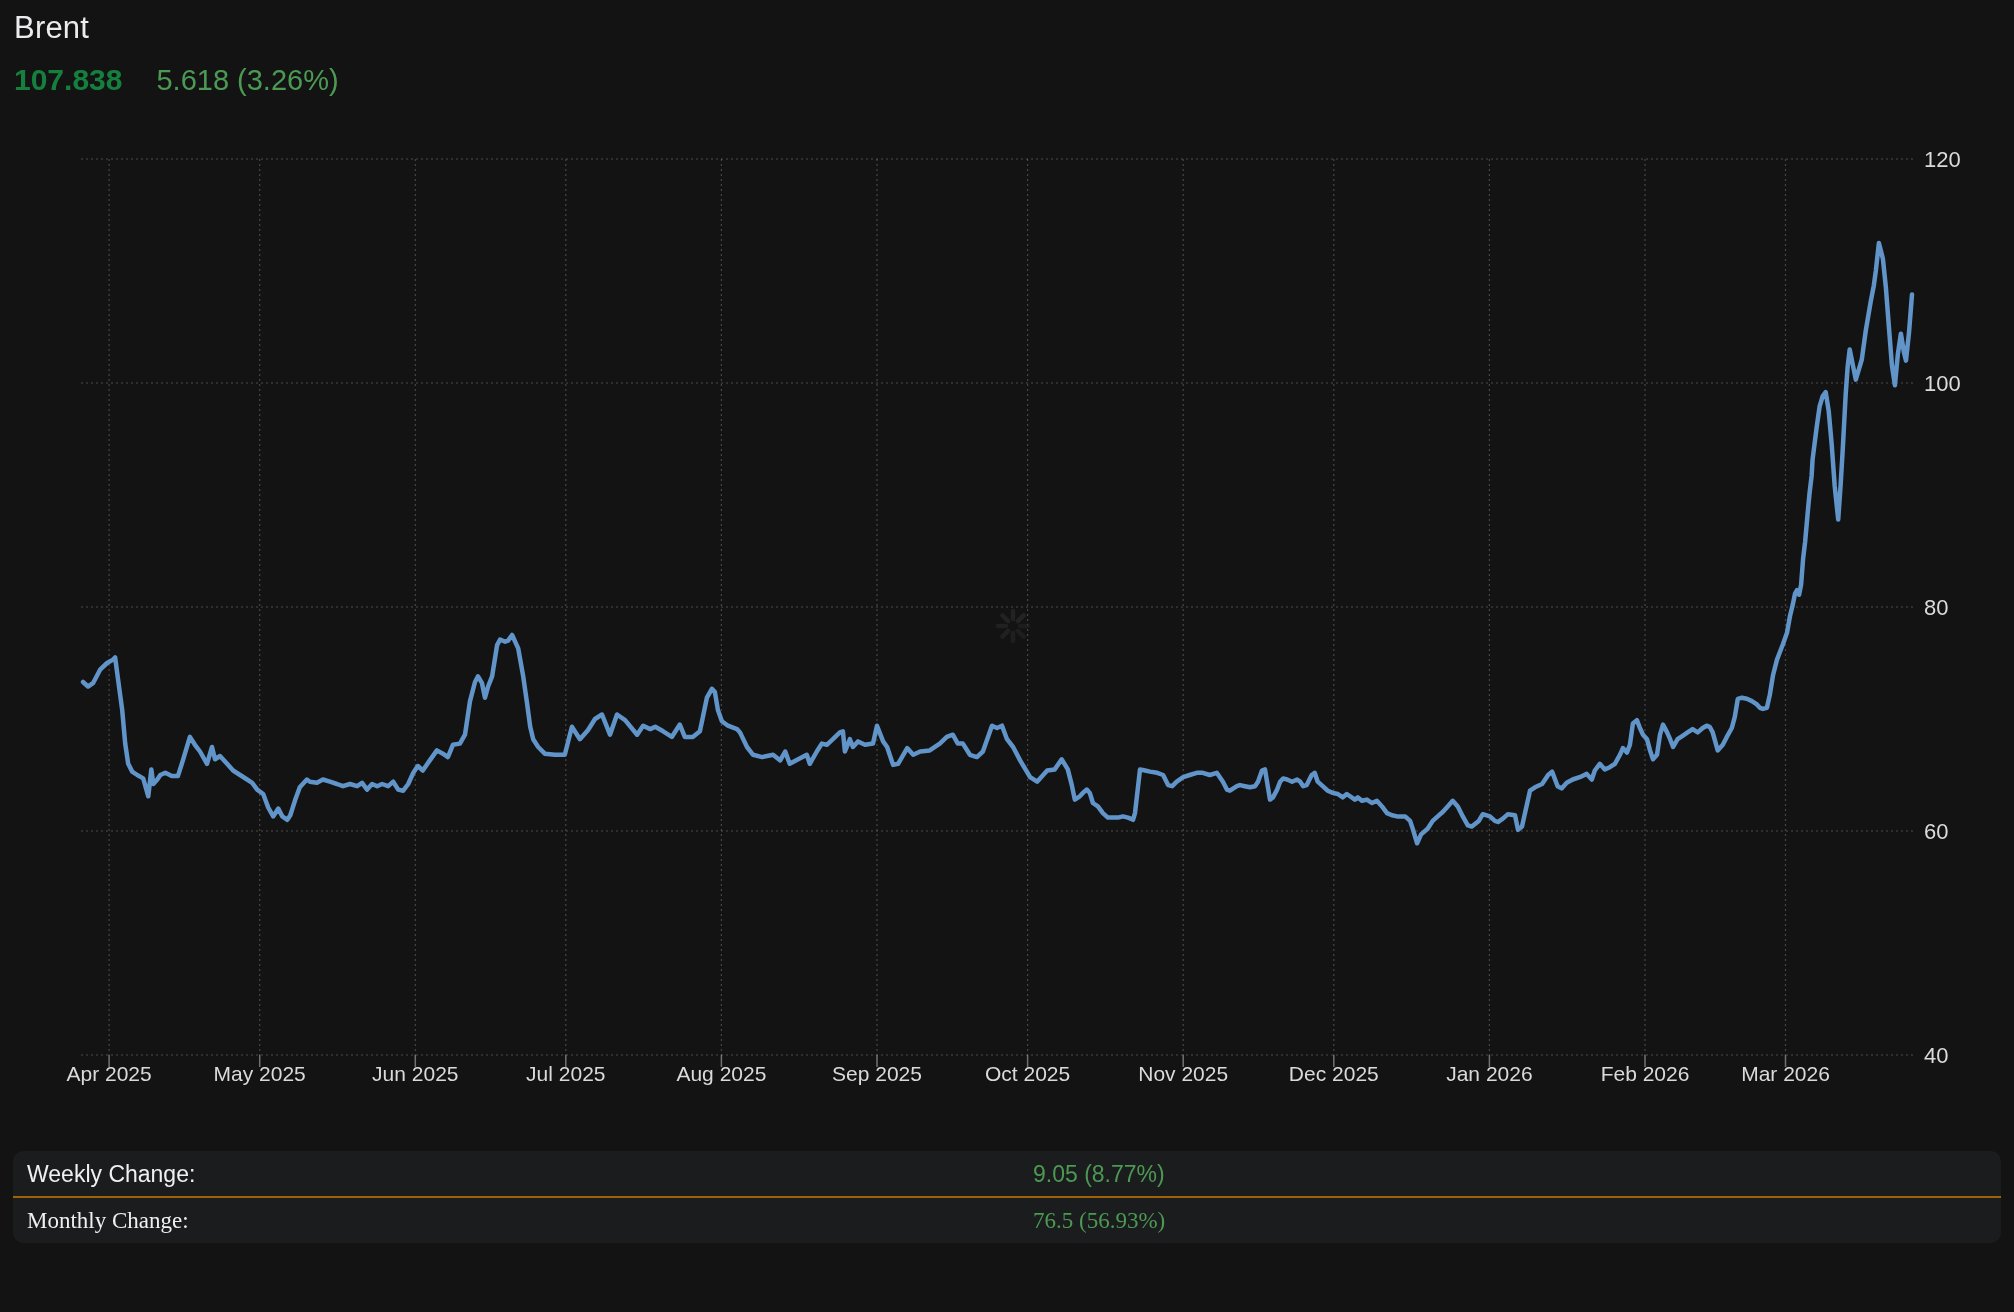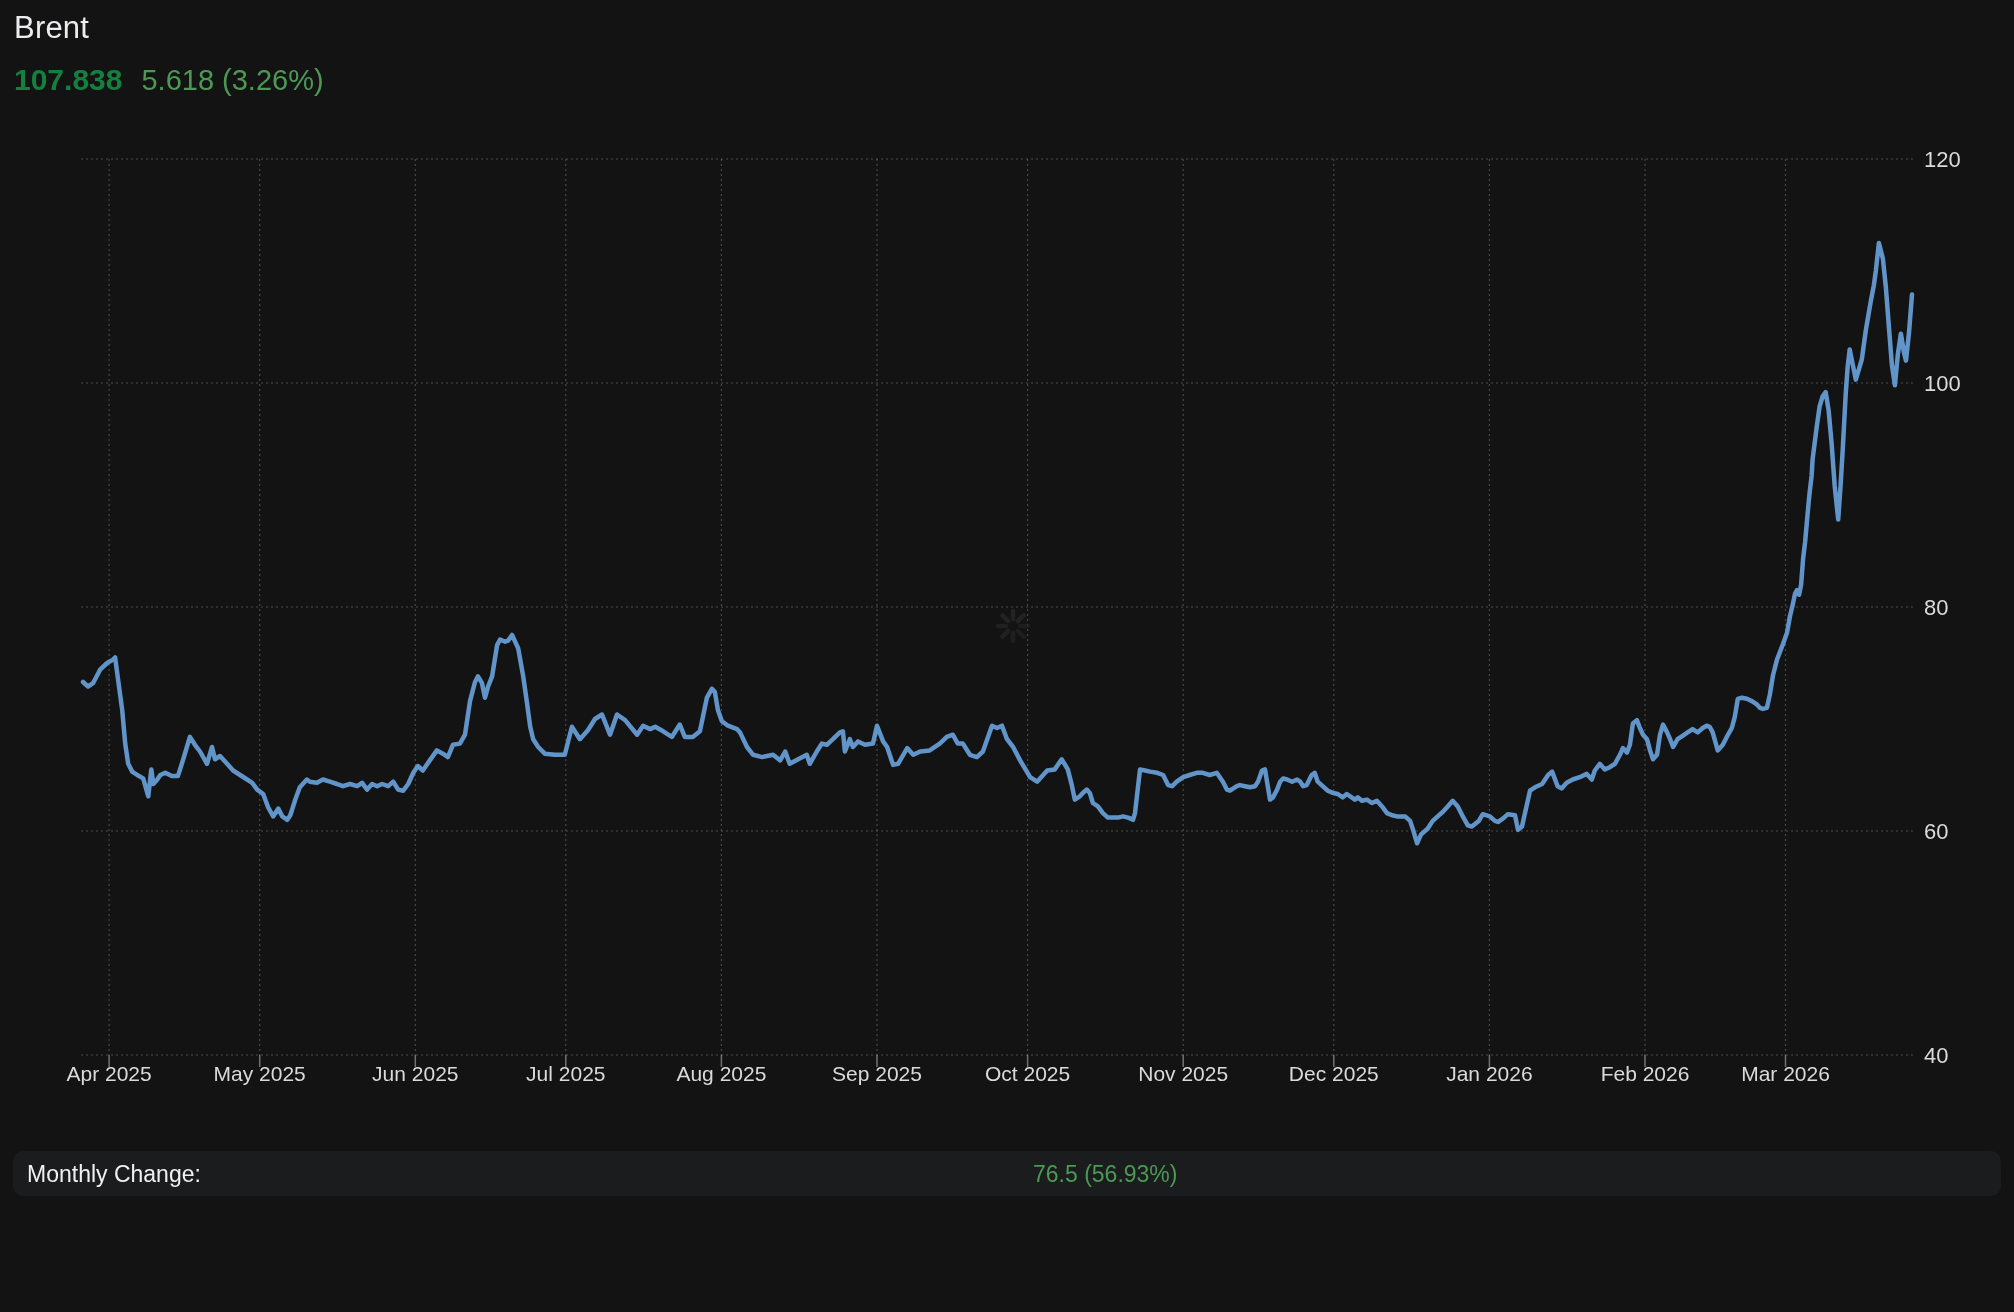--- a/index.html
+++ b/index.html
@@ -10,28 +10,28 @@
     -webkit-font-smoothing:antialiased;
   }
   .hdr-title{
     position:absolute;left:14px;top:10px;
     font-size:31px;font-weight:400;color:#ECECEE;letter-spacing:.2px;
   }
   .hdr-price-row{
     position:absolute;left:14px;top:63px;white-space:nowrap;
   }
   .hdr-price{font-size:30px;font-weight:700;color:#15803d;}
-  .hdr-change{font-size:29px;font-weight:400;color:#4C9954;margin-left:19px;}
+  .hdr-change{font-size:29px;font-weight:400;color:#4C9954;margin-left:34px;}
   #chart-svg{position:absolute;left:0;top:0;}
   .stats-panel{
     position:absolute;left:13px;top:1151px;width:1988px;
     background:#1B1C1D;border-radius:10px;overflow:hidden;
   }
   .stats-row{position:relative;height:45px;}
-  .stats-row + .stats-row{border-top:7px solid #a16207;}
+  .stats-row + .stats-row{border-top:2px solid #a16207;font-family:Liberation Serif, serif;}
   .stats-label{
     position:absolute;left:14px;top:50%;transform:translateY(-50%);
     font-size:23px;color:#F0F0F1;
   }
   .stats-value{
     position:absolute;left:1020px;top:50%;transform:translateY(-50%);
     font-size:23px;color:#4C9954;
   }
 </style>
 </head>
@@ -95,16 +95,20 @@
     <line x1="1008.1" y1="630.9" x2="1002.4" y2="636.6" stroke="#272727" stroke-width="4.5" stroke-linecap="round" stroke-opacity="0.6625000000000001"></line>
     <line x1="1006.0" y1="626.0" x2="998.0" y2="626.0" stroke="#272727" stroke-width="4.5" stroke-linecap="round" stroke-opacity="0.7000000000000001"></line>
     <line x1="1008.1" y1="621.1" x2="1002.4" y2="615.4" stroke="#272727" stroke-width="4.5" stroke-linecap="round" stroke-opacity="0.7375"></line>
     <line x1="1013.0" y1="619.0" x2="1013.0" y2="611.0" stroke="#272727" stroke-width="4.5" stroke-linecap="round" stroke-opacity="0.775"></line>
     <line x1="1017.9" y1="621.1" x2="1023.6" y2="615.4" stroke="#272727" stroke-width="4.5" stroke-linecap="round" stroke-opacity="0.8125"></line>
     <path d="M83.0 682.0L88.0 686.5L93.0 683.2L100.1 669.7L107.1 663.0L113.1 659.6L115.1 657.4L118.1 679.8L122.2 710.0L125.2 743.6L128.2 763.8L132.2 771.6L137.2 775.0L143.2 778.4L148.3 796.3L151.3 769.4L153.3 784.0L157.3 779.5L160.3 775.0L165.3 772.8L171.8 776.1L177.9 776.1L182.9 760.4L189.9 736.9L194.9 744.8L200.0 751.5L207.0 763.8L212.0 747.0L215.0 759.3L220.0 756.0L227.1 763.8L233.1 770.5L240.1 775.0L247.1 779.5L252.2 782.8L257.2 789.6L263.2 794.0L268.2 807.5L273.2 816.4L278.3 808.6L282.3 816.4L287.3 819.8L290.3 815.3L295.3 799.6L299.8 787.3L306.9 779.5L309.9 781.7L316.9 782.8L322.9 779.5L329.9 781.7L337.0 784.0L343.0 786.2L350.0 784.0L357.1 786.2L362.1 782.8L367.1 789.6L372.1 784.0L377.1 786.2L382.1 784.0L388.2 786.2L393.2 781.7L398.2 789.6L403.2 790.7L408.2 784.0L413.3 772.8L417.8 766.0L422.8 770.5L429.8 760.4L436.9 750.4L442.9 753.7L447.9 757.1L452.9 744.8L459.9 743.6L465.0 734.7L470.0 701.1L475.0 682.0L478.0 676.4L482.0 683.2L485.0 697.7L488.1 686.5L492.1 676.4L497.1 645.1L500.1 639.5L505.1 641.7L508.1 640.6L512.1 635.0L518.2 648.4L523.2 676.4L527.2 704.4L530.2 726.8L533.2 739.2L538.2 747.0L544.8 753.7L554.8 754.8L564.8 754.8L571.9 726.8L579.9 739.2L587.9 730.2L595.0 719.0L602.0 714.5L610.0 734.7L617.0 714.5L625.1 720.1L637.1 734.7L643.1 725.7L650.2 729.1L655.2 726.8L663.2 731.3L671.8 736.9L679.8 724.6L684.8 736.9L692.8 736.9L699.9 731.3L706.9 697.7L711.9 688.8L714.9 692.1L717.9 710.0L721.9 721.2L728.0 725.7L737.0 729.1L740.0 732.4L747.0 747.0L753.1 754.8L762.1 757.1L773.1 754.8L780.2 760.4L785.2 751.5L789.7 763.8L798.2 759.3L806.8 754.8L809.8 763.8L816.8 751.5L821.8 743.6L826.8 744.8L832.9 739.2L839.9 732.4L842.9 731.3L844.9 751.5L849.9 739.2L852.9 747.0L858.0 741.4L865.0 744.8L873.0 743.6L877.0 725.7L883.1 741.4L887.1 747.0L893.1 764.9L898.1 763.8L907.2 748.1L913.2 754.8L920.2 751.5L929.7 750.4L939.8 743.6L946.8 736.9L952.8 734.7L957.8 743.6L962.9 743.6L969.9 754.8L976.9 757.1L982.9 751.5L992.0 725.7L997.0 728.0L1002.0 725.7L1007.0 739.2L1013.1 747.0L1020.1 760.4L1030.1 777.2L1037.1 781.7L1047.2 770.5L1054.7 769.4L1061.7 759.3L1067.8 769.4L1071.8 785.1L1074.8 799.6L1079.8 796.3L1082.8 792.9L1086.8 789.6L1089.8 792.9L1092.9 803.0L1097.9 806.4L1102.9 813.1L1107.9 817.6L1118.0 817.6L1123.0 816.4L1128.0 817.6L1133.0 819.8L1135.0 813.1L1140.0 769.4L1145.1 770.5L1150.1 771.6L1157.1 772.8L1163.1 775.0L1168.1 785.1L1172.2 786.2L1176.7 781.7L1183.2 777.2L1189.7 775.0L1196.8 772.8L1202.8 772.8L1209.8 775.0L1216.8 772.8L1222.9 781.7L1226.9 789.6L1229.9 790.7L1236.9 786.2L1239.9 785.1L1244.9 786.2L1250.0 787.3L1255.0 786.2L1258.0 781.7L1262.0 770.5L1265.0 769.4L1267.0 781.7L1270.0 799.6L1273.0 797.4L1277.1 789.6L1280.1 781.7L1283.1 778.4L1287.1 779.5L1292.1 781.7L1297.1 779.5L1300.2 781.7L1303.2 786.2L1306.7 785.1L1311.7 775.0L1314.7 772.8L1317.7 781.7L1322.7 786.2L1327.8 790.7L1332.8 792.9L1337.8 794.0L1342.8 797.4L1346.8 794.0L1354.9 799.6L1357.9 797.4L1361.9 800.8L1366.9 799.6L1371.9 803.0L1376.9 800.8L1382.0 806.4L1387.0 813.1L1392.0 815.3L1397.0 816.4L1405.1 816.4L1410.1 820.9L1413.1 829.9L1417.1 843.3L1421.1 834.4L1427.6 828.8L1432.7 820.9L1437.7 816.4L1442.7 812.0L1447.7 806.4L1452.7 800.8L1457.8 806.4L1462.8 816.4L1467.8 825.4L1471.8 826.5L1478.8 820.9L1482.8 814.2L1489.9 816.4L1494.9 820.9L1497.9 822.0L1502.9 818.7L1507.9 814.2L1515.0 815.3L1518.0 829.9L1522.0 826.5L1525.0 813.1L1530.0 790.7L1535.0 787.3L1542.1 784.0L1548.1 775.0L1552.1 771.6L1557.6 786.2L1561.6 788.4L1566.7 782.8L1572.7 779.5L1579.7 777.2L1586.7 773.9L1591.8 779.5L1594.8 770.5L1599.8 763.8L1604.8 769.4L1609.8 767.2L1614.9 763.8L1619.9 754.8L1622.9 748.1L1626.9 752.6L1629.9 744.8L1632.9 723.5L1636.9 720.1L1639.9 728.0L1643.0 734.7L1647.0 739.2L1650.0 750.4L1653.0 759.3L1657.0 754.8L1660.0 734.7L1663.0 724.6L1667.1 732.4L1670.1 739.2L1673.1 747.0L1677.6 739.2L1682.6 735.8L1687.6 732.4L1692.6 729.1L1697.7 732.4L1702.7 728.0L1706.7 725.7L1709.7 726.8L1712.7 732.4L1717.7 750.4L1722.8 744.8L1726.8 736.9L1731.8 728.0L1734.8 716.8L1737.8 698.8L1741.8 697.7L1746.9 698.8L1751.9 701.1L1756.9 704.4L1759.9 707.8L1762.9 708.9L1766.9 707.8L1769.9 694.4L1773.0 675.3L1777.0 659.6L1780.0 651.8L1783.0 644.0L1787.0 632.8L1790.0 616.0L1793.0 603.6L1795.0 593.6L1797.0 590.2L1799.1 594.7L1801.1 584.6L1803.1 558.8L1805.1 542.0L1806.6 525.2L1808.1 508.4L1809.6 492.8L1811.6 476.0L1812.6 459.2L1814.6 443.5L1816.6 427.8L1819.6 406.5L1822.6 396.4L1825.7 392.0L1828.7 411.0L1831.7 444.6L1834.7 486.0L1838.2 519.6L1840.7 483.8L1842.7 450.2L1845.7 394.2L1847.7 366.2L1849.7 349.4L1855.8 379.6L1861.8 359.5L1865.8 330.4L1870.8 301.2L1873.8 285.6L1875.8 271.0L1878.9 243.0L1882.9 258.7L1885.9 287.8L1888.9 327.0L1891.9 365.1L1894.9 385.2L1897.9 353.9L1900.9 333.7L1904.0 352.8L1906.0 360.6L1909.0 332.6L1912.0 294.5" fill="none" stroke="#6195C9" stroke-width="4.5" stroke-linejoin="round" stroke-linecap="round"></path>
   </svg>
 
 <div class="stats-panel" id="stats-panel">
     <div class="stats-row">
+      <span class="stats-label">Weekly Change:</span>
+      <span class="stats-value">9.05 (8.77%)</span>
+    </div>
+    <div class="stats-row">
       <span class="stats-label">Monthly Change:</span>
       <span class="stats-value">76.5 (56.93%)</span>
     </div>
   </div>
 
 </body></html>

